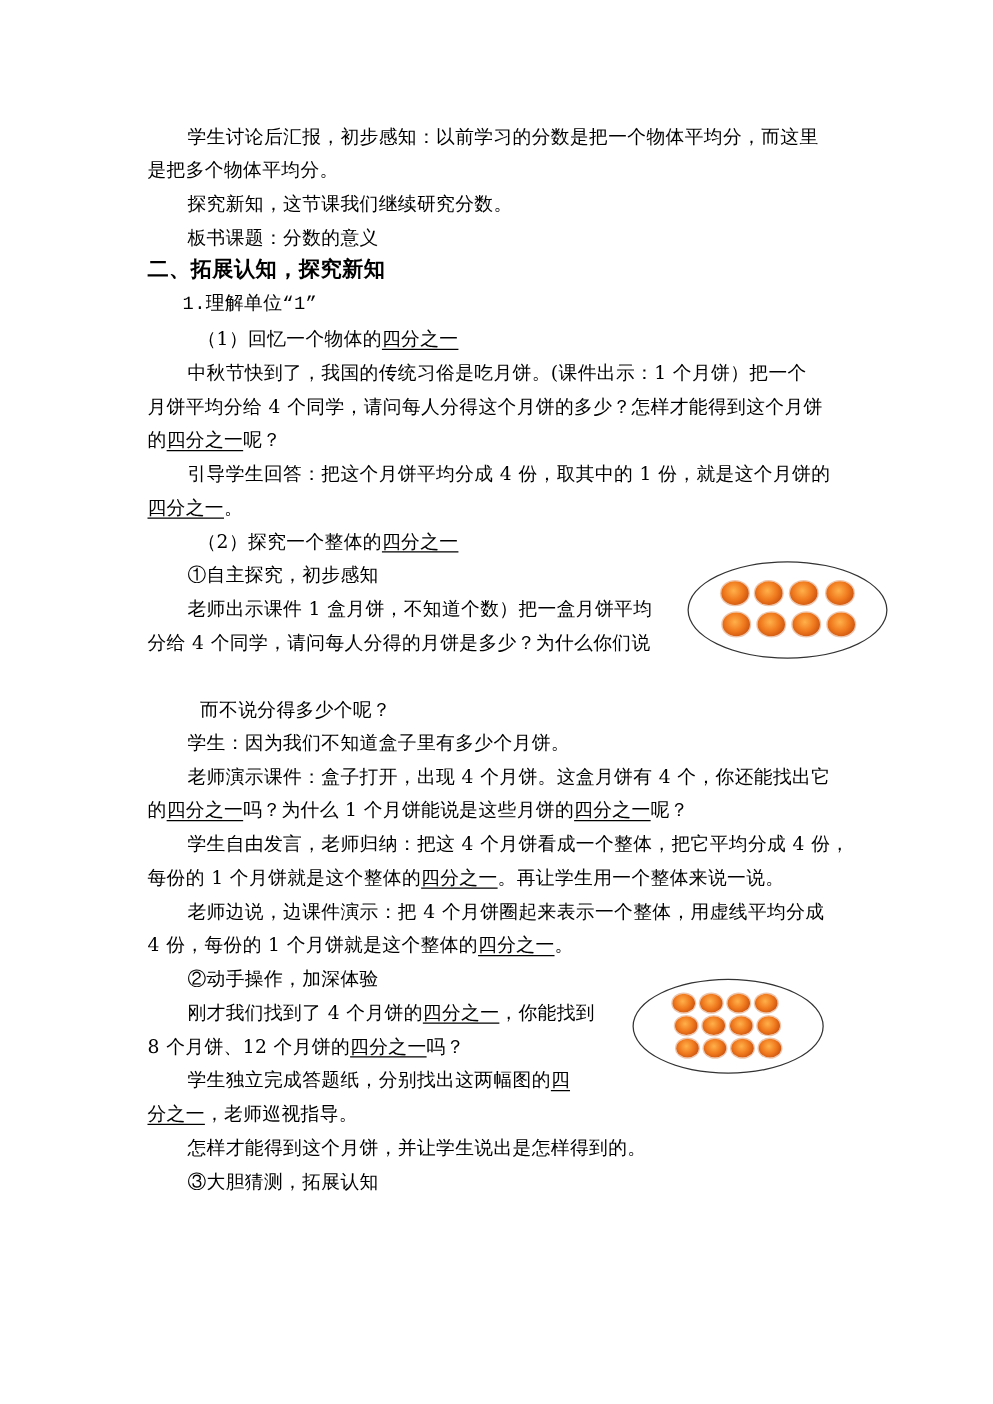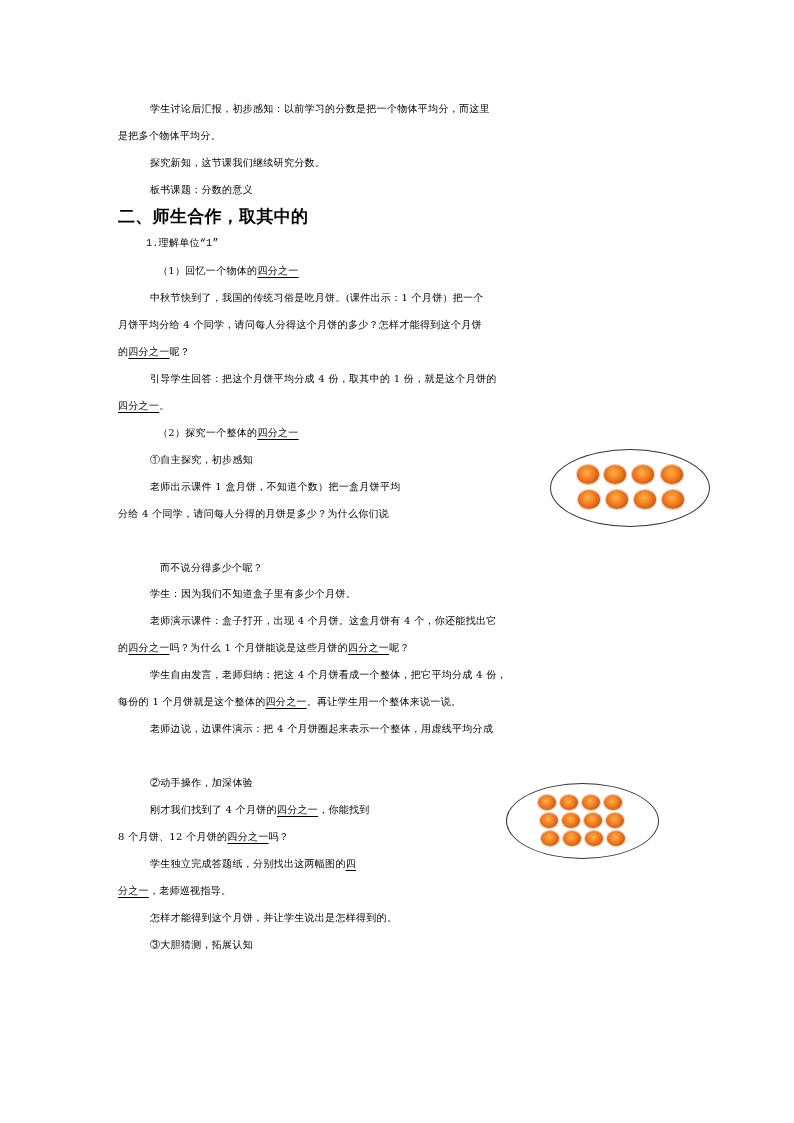--- a/index.html
+++ b/index.html
@@ -1,19 +1,19 @@
 <!DOCTYPE html>
 <html><head>
 <meta charset="utf-8">
 <style>
   html, body { margin: 0; padding: 0; background: #ffffff; }
   body { width: 794px; height: 1123px; position: relative; overflow: hidden;
          font-family: "DejaVu Serif", "Liberation Serif", serif; color: #000; }
   .page { position: absolute; left: 0; top: 0; width: 794px; height: 1123px; }
-  .line { position: absolute; left: 118px; font-size: 10px; line-height: 20px; white-space: nowrap; letter-spacing: 0.3px; }
+  .line { position: absolute; left: 118px; font-size: 15px; line-height: 20px; white-space: nowrap; letter-spacing: 0.3px; }
   .ind { left: 150px; }
   .ind2 { left: 158px; }
   .ind3 { left: 146px; font-family: Liberation Mono, monospace; }
   .heading { font-family: "DejaVu Sans", "Liberation Sans", sans-serif; font-weight: bold; font-size: 17px; left: 118px; }
   u, .u { text-decoration: underline; text-underline-offset: 3px; }
   .plate { position: absolute; border: 1px solid #333; border-radius: 50%; background: #fff; }
   .cake { position: absolute; width: 22px; height: 19px; border-radius: 50%;
           background: radial-gradient(circle at 45% 40%, #ffb04a 0%, #f07a1e 45%, #c9500e 80%, #a8400a 100%);
           box-shadow: 0 0 0 1px rgba(200,90,20,0.35); }
   .cake.s { width: 18px; height: 15px; }
@@ -21,21 +21,21 @@
 </head>
 <body>
 
 <div class="page">
 
   <div class="line ind" style="top:99px"><span>学生讨论后汇报，初步感知：以前学习的分数是把一个物体平均分，而这里</span></div>
   <div class="line" style="top:126px"><span>是把多个物体平均分。</span></div>
   <div class="line ind" style="top:153px"><span>探究新知，这节课我们继续研究分数。</span></div>
   <div class="line ind" style="top:180px"><span>板书课题：分数的意义</span></div>
 
-  <div class="line heading" style="top:206px"><span>二、师生合作，取其中的</span></div>
+  <div class="line heading" style="top:206px"><span>二、拓展认知，探究新知</span></div>
 
   <div class="line ind3" style="top:234px"><span>1.理解单位“1”</span></div>
   <div class="line ind2" style="top:261px"><span>（1）回忆一个物体的</span><u>四分之一</u></div>
 
   <div class="line ind" style="top:288px"><span>中秋节快到了，我国的传统习俗是吃月饼。(课件出示：1 个月饼）把一个</span></div>
   <div class="line" style="top:315px"><span>月饼平均分给 4 个同学，请问每人分得这个月饼的多少？怎样才能得到这个月饼</span></div>
   <div class="line" style="top:342px"><span>的</span><u>四分之一</u><span>呢？</span></div>
 
   <div class="line ind" style="top:369px"><span>引导学生回答：把这个月饼平均分成 4 份，取其中的 1 份，就是这个月饼的</span></div>
   <div class="line" style="top:396px"><u>四分之一</u><span>。</span></div>
@@ -48,20 +48,21 @@
   <div class="line" style="top:558px; left:160px"><span>而不说分得多少个呢？</span></div>
 
   <div class="line ind" style="top:584px"><span>学生：因为我们不知道盒子里有多少个月饼。</span></div>
   <div class="line ind" style="top:611px"><span>老师演示课件：盒子打开，出现 4 个月饼。这盒月饼有 4 个，你还能找出它</span></div>
   <div class="line" style="top:638px"><span>的</span><u>四分之一</u><span>吗？为什么 1 个月饼能说是这些月饼的</span><u>四分之一</u><span>呢？</span></div>
 
   <div class="line ind" style="top:665px"><span>学生自由发言，老师归纳：把这 4 个月饼看成一个整体，把它平均分成 4 份，</span></div>
   <div class="line" style="top:692px"><span>每份的 1 个月饼就是这个整体的</span><u>四分之一</u><span>。再让学生用一个整体来说一说。</span></div>
 
   <div class="line ind" style="top:719px"><span>老师边说，边课件演示：把 4 个月饼圈起来表示一个整体，用虚线平均分成</span></div>
+  <div class="line" style="top:746px"><span>4 份，每份的 1 个月饼就是这个整体的</span><u>四分之一</u><span>。</span></div>
 
   <div class="line ind" style="top:773px"><span>②动手操作，加深体验</span></div>
   <div class="line ind" style="top:800px"><span>刚才我们找到了 4 个月饼的</span><u>四分之一</u><span>，你能找到</span></div>
   <div class="line" style="top:827px"><span>8 个月饼、12 个月饼的</span><u>四分之一</u><span>吗？</span></div>
 
   <div class="line ind" style="top:854px"><span>学生独立完成答题纸，分别找出这两幅图的</span><u>四</u></div>
   <div class="line" style="top:881px"><u>分之一</u><span>，老师巡视指导。</span></div>
 
   <div class="line ind" style="top:908px"><span>怎样才能得到这个月饼，并让学生说出是怎样得到的。</span></div>
   <div class="line ind" style="top:935px"><span>③大胆猜测，拓展认知</span></div>

